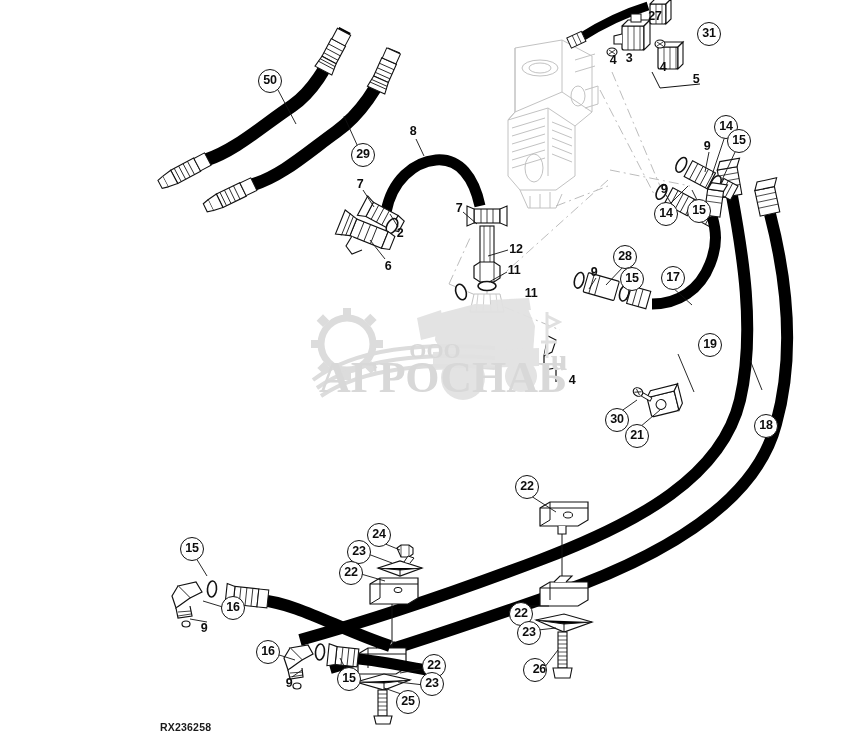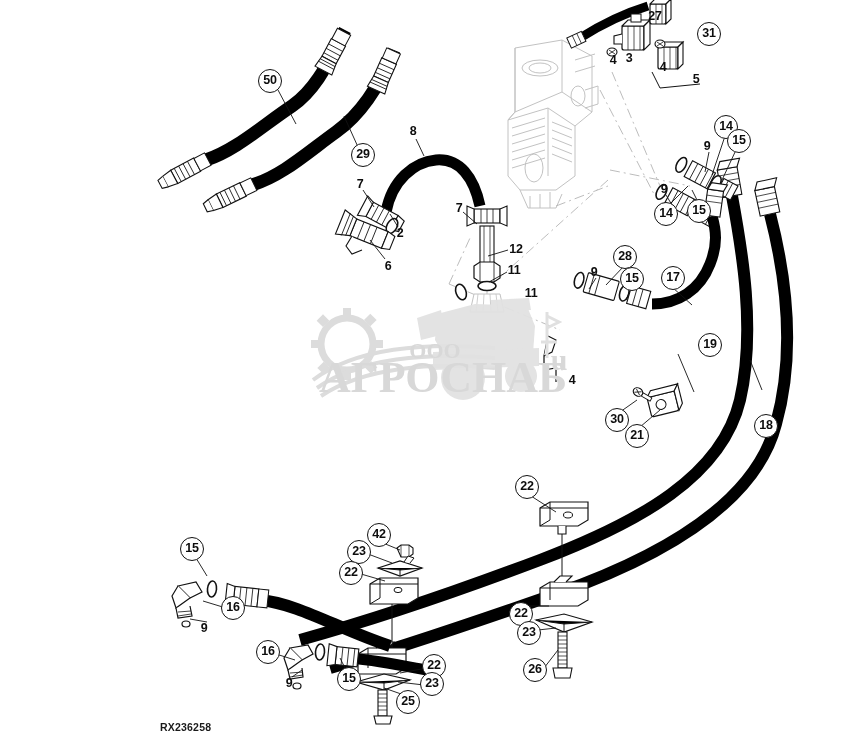--- a/index.html
+++ b/index.html
@@ -553,22 +553,22 @@
       <div class="callout" style="left: 632px; top: 279px;">15</div>
       <div class="callout" style="left: 673px; top: 278px;">17</div>
       <div class="callout" style="left: 679px; top: 345px; margin-left: 19px;">19</div>
       <div class="callout" style="left: 766px; top: 398px; margin-top: 16px;">18</div>
       <div class="callout plain" style="left: 572px; top: 380px;">4</div>
       <div class="callout" style="left: 617px; top: 420px;">30</div>
       <div class="callout" style="left: 637px; top: 436px;">21</div>
       <div class="callout" style="left: 527px; top: 487px;">22</div>
       <div class="callout" style="left: 521px; top: 614px;">22</div>
       <div class="callout" style="left: 529px; top: 633px;">23</div>
-      <div class="callout" style="left: 535px; top: 670px;">26</div>
-      <div class="callout" style="left: 379px; top: 535px;">42</div>
+      <div class="callout" style="left: 535px; top: 670px; text-align: right;">26</div>
+      <div class="callout" style="left: 379px; top: 535px;">24</div>
       <div class="callout" style="left: 359px; top: 552px;">23</div>
       <div class="callout" style="left: 351px; top: 573px;">22</div>
       <div class="callout" style="left: 434px; top: 666px;">22</div>
       <div class="callout" style="left: 432px; top: 684px;">23</div>
       <div class="callout" style="left: 408px; top: 702px;">25</div>
       <div class="callout" style="left: 192px; top: 549px;">15</div>
       <div class="callout" style="left: 233px; top: 608px;">16</div>
       <div class="callout plain" style="left: 204px; top: 628px;">9</div>
       <div class="callout" style="left: 268px; top: 652px;">16</div>
       <div class="callout plain" style="left: 289px; top: 683px;">9</div>

